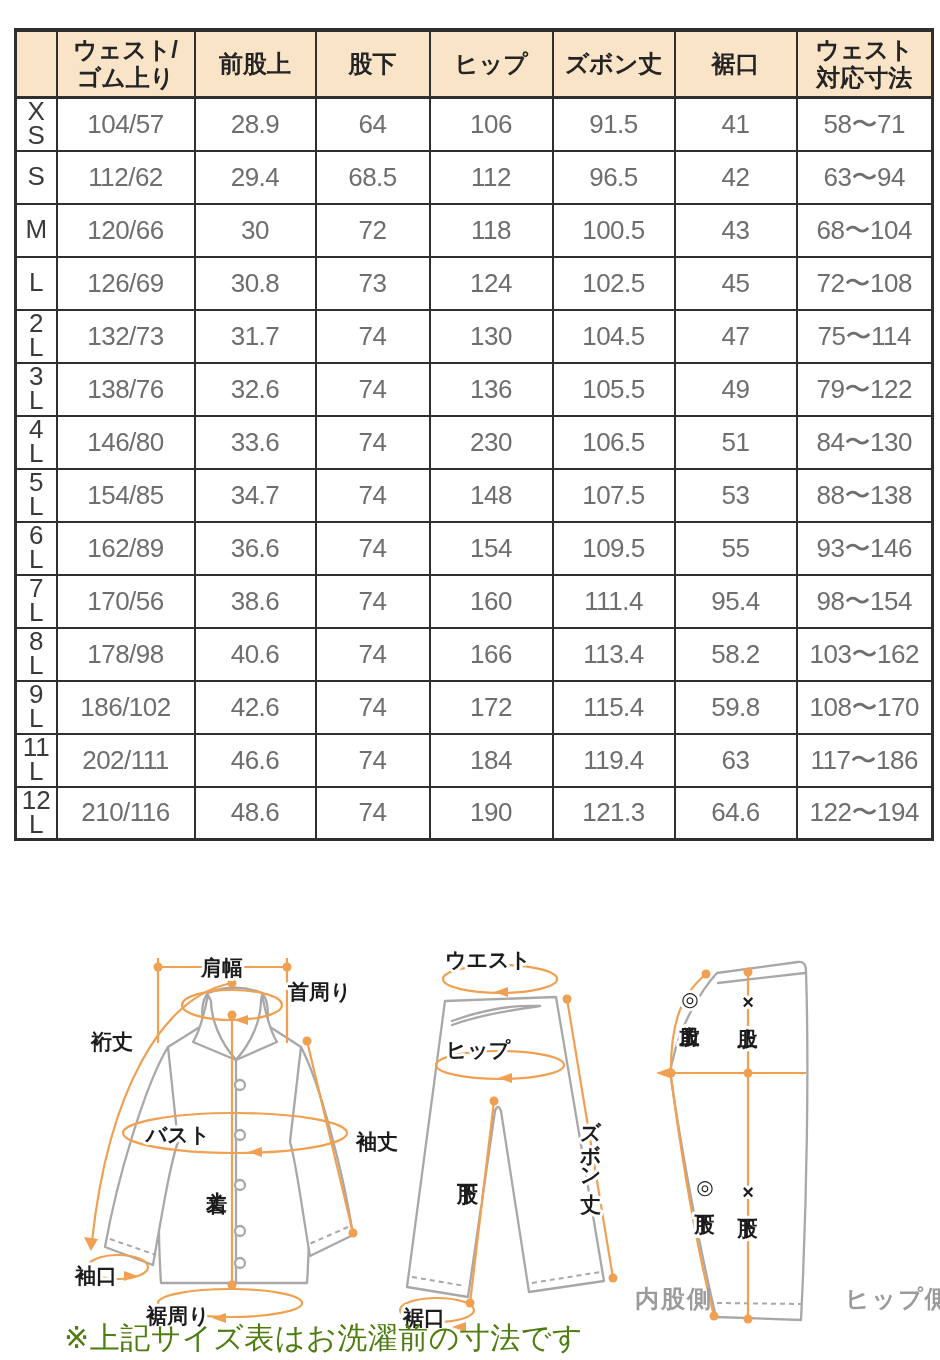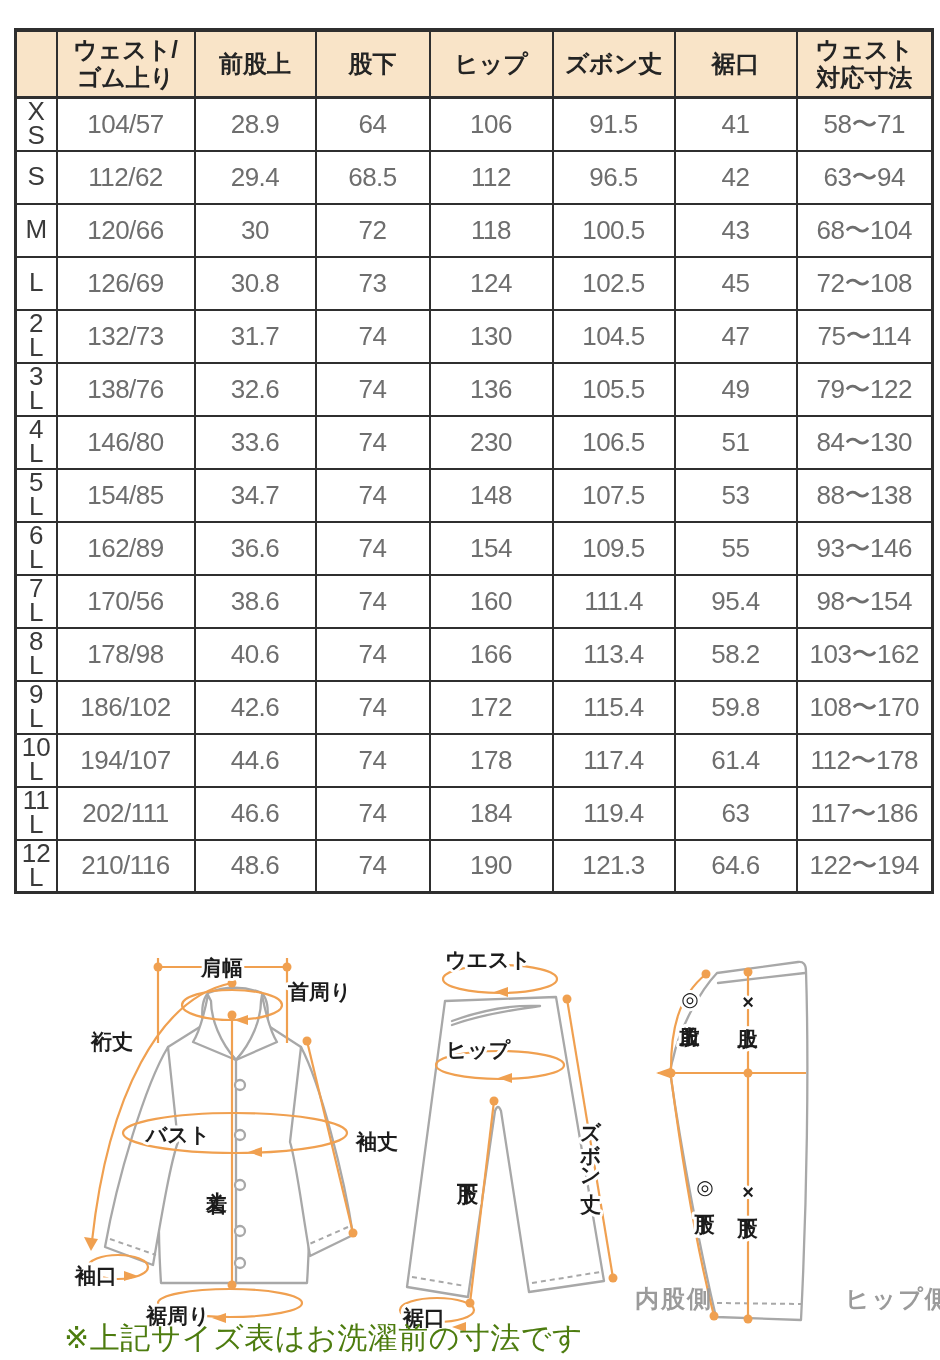--- a/index.html
+++ b/index.html
@@ -204,31 +204,20 @@
       <tr>
         <th>9
 L</th>
         <td>186/102</td>
         <td>42.6</td>
         <td>74</td>
         <td>172</td>
         <td>115.4</td>
         <td>59.8</td>
         <td>108〜170</td>
-      </tr>
-      <tr>
-        <th>10
-L</th>
-        <td>194/107</td>
-        <td>44.6</td>
-        <td>74</td>
-        <td>178</td>
-        <td>117.4</td>
-        <td>61.4</td>
-        <td>112〜178</td>
       </tr>
       <tr>
         <th>11
 L</th>
         <td>202/111</td>
         <td>46.6</td>
         <td>74</td>
         <td>184</td>
         <td>119.4</td>
         <td>63</td>

